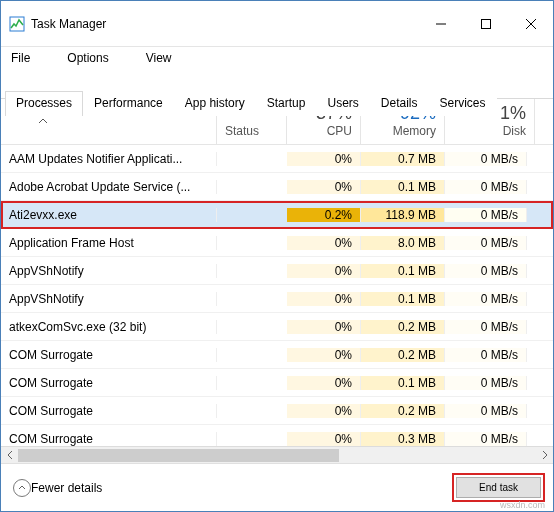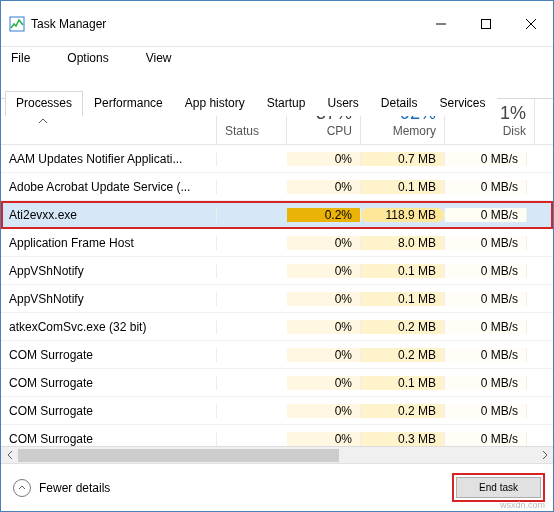--- a/index.html
+++ b/index.html
@@ -35,31 +35,31 @@
   .rows { flex: 1; overflow: hidden; }
   .row { display: flex; height: 28px; align-items: center; border-bottom: 1px solid #f0f0f0; }
   .cell { display: flex; align-items: center; border-right: 1px solid #eee; padding: 0 8px; font-size: 12px; }
   .c-name { width: 216px; white-space: nowrap; overflow: hidden; text-overflow: ellipsis; }
   .c-status { width: 70px; }
   .c-cpu { width: 74px; justify-content: flex-end; background: #fff7e1; }
   .c-mem { width: 84px; justify-content: flex-end; background: #fff3cc; }
   .c-disk { width: 82px; justify-content: flex-end; background: #fffdf5; }
   .row.sel { background: #d6e7f7; }
   .row.sel .c-cpu { background: #eab308; }
-  .row.sel .c-mem { background: #ffe79a; border-radius: 13px; }
+  .row.sel .c-mem { background: #ffe79a; }
   .row.sel .c-disk { background: #fffef2; }
   .row.hl { outline: 2px solid #d62424; outline-offset: -2px; position: relative; z-index: 2; }
   
   .hscroll { height: 17px; background: #f0f0f0; border-top: 1px solid #dcdcdc; display: flex; align-items: center; }
   .hsbtn { width: 17px; height: 17px; display: flex; align-items: center; justify-content: center; color: #606060; font-size: 9px; }
   .hstrack { flex: 1; height: 17px; position: relative; }
   .hsthumb { position: absolute; left: 0; top: 2px; height: 13px; width: 62%; background: #cdcdcd; }
   
   .footer { height: 48px; border-top: 1px solid #e0e0e0; display: flex; align-items: center; padding: 0 12px; }
-  .fewer { display: flex; align-items: center; gap: 8px; }
+  .fewer { display: flex; align-items: center; }
   .fewer-btn { width: 18px; height: 18px; border: 1px solid #7a7a7a; border-radius: 50%; display: flex; align-items: center; justify-content: center; }
   .footer-spacer { flex: 1; }
   .end-task { padding: 4px 22px; border: 1px solid #adadad; background: #e1e1e1; outline: 2px solid #d62424; outline-offset: 2px; font-size: 10px; }
   .watermark { position: absolute; right: 8px; bottom: 1px; font-size: 9px; color: #bbb; text-align: right; }
 </style>
 </head>
 <body>
 
 <div class="window">
 

